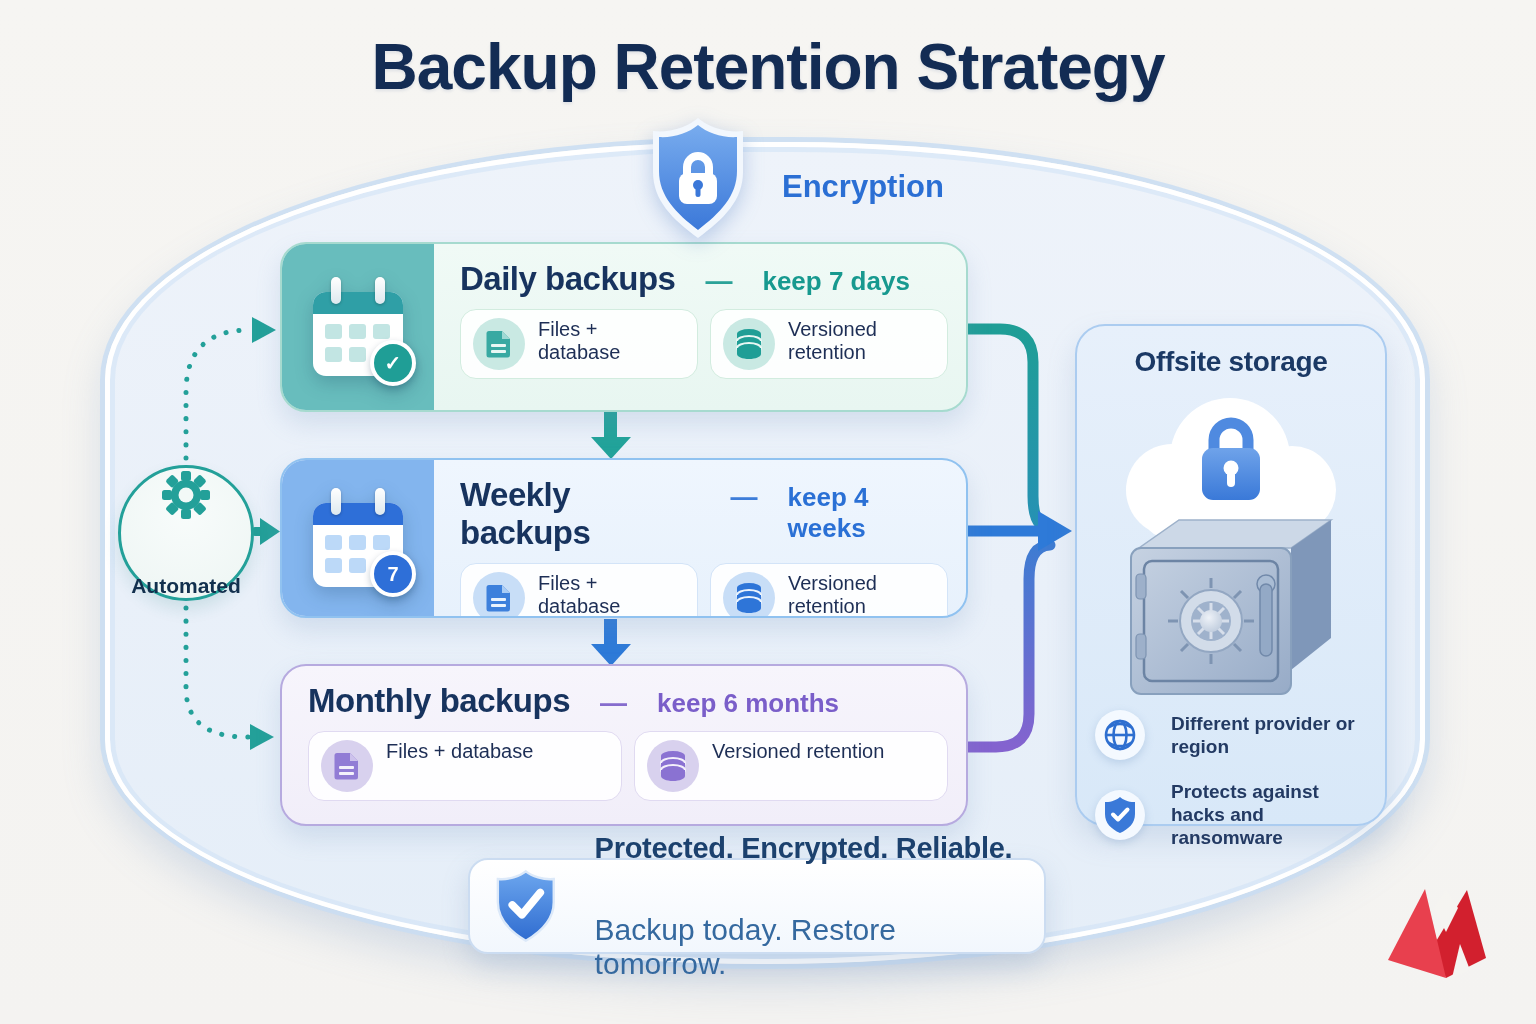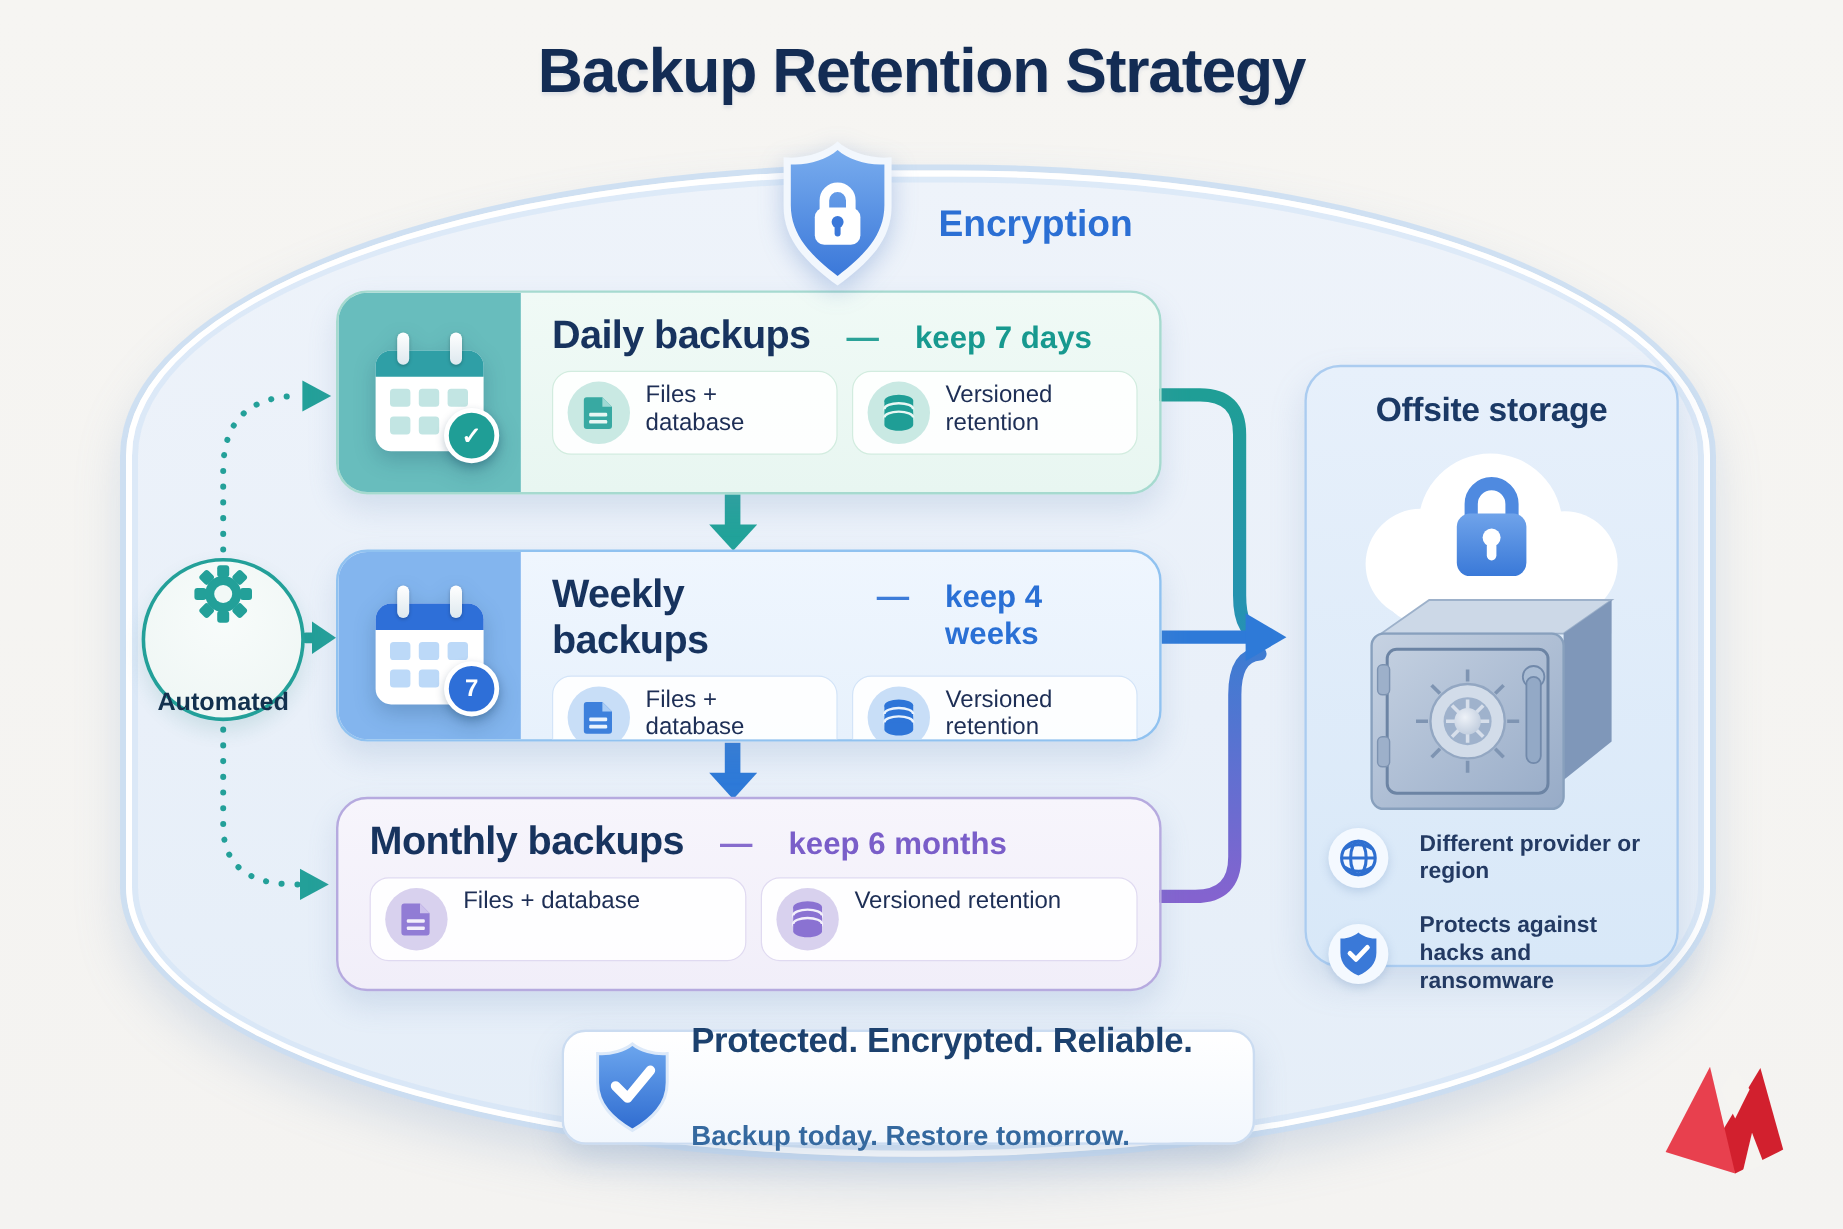--- a/index.html
+++ b/index.html
@@ -1,20 +1,20 @@
 <!DOCTYPE html>
 <html><head>
 <meta charset="utf-8">
 <style>
   html,body{margin:0;padding:0;}
   body{font-family:"Liberation Sans", sans-serif; background:#f5f4f1;}
   .stage{position:relative;width:1536px;height:1024px;overflow:hidden;background:linear-gradient(180deg,#f6f5f2 0%,#f4f3f1 100%);}
 
   
-  .main-title{position:absolute;left:0;right:0;top:30px;text-align:center;font-size:52px;font-weight:800;letter-spacing:-1px;color:#132c54;margin:0;z-index:4;text-shadow:0 2px 3px rgba(120,140,170,.18);}
+  .main-title{position:absolute;left:0;right:0;top:30px;text-align:center;font-size:64px;font-weight:800;letter-spacing:-1px;color:#132c54;margin:0;z-index:4;text-shadow:0 2px 3px rgba(120,140,170,.18);}
 
   
   .big-container{position:absolute;left:105px;top:142px;width:1320px;height:822px;z-index:0;
     background:linear-gradient(180deg,#eef3fa 0%,#e9f0f9 55%,#e5eef8 100%);
     border:5px solid #ffffff;box-sizing:border-box;
     border-radius:48% 48% 50% 50% / 238px 238px 225px 225px;
     box-shadow:0 0 0 5px rgba(201,221,242,.85), 0 20px 42px rgba(130,160,200,.30), inset 0 0 0 5px rgba(208,226,245,.55);}
 
   
   .enc-shield{position:absolute;left:646px;top:116px;z-index:4;filter:drop-shadow(0 6px 10px rgba(60,110,190,.30));}
@@ -55,39 +55,39 @@
   .sq.d{left:17px;top:71px}.sq.e{left:41px;top:71px}
   .cal-badge{position:absolute;right:-8px;bottom:-8px;width:46px;height:46px;border-radius:50%;background:var(--badgebg);border:4px solid #fff;color:#fff;display:flex;align-items:center;justify-content:center;font-weight:800;font-size:20px;box-sizing:border-box;box-shadow:0 3px 7px rgba(0,40,70,.25);}
 
   
   .automated{position:absolute;left:118px;top:465px;width:136px;height:136px;border-radius:50%;z-index:2;
     background:radial-gradient(circle at 50% 35%,#f8fcfb,#edf5f3);border:3px solid #23a099;box-sizing:border-box;
     display:flex;flex-direction:column;align-items:center;justify-content:space-between;gap:3px;box-shadow:0 8px 16px rgba(30,120,120,.14);}
   .automated-label{font-size:21px;font-weight:600;color:#12304e;}
 
   
-  .offsite{position:absolute;left:1075px;top:304px;width:312px;height:502px;border-radius:30px;z-index:2;box-sizing:border-box;
+  .offsite{position:absolute;left:1075px;top:324px;width:312px;height:502px;border-radius:30px;z-index:2;box-sizing:border-box;
     background:linear-gradient(180deg,#e7f0fb,#d8e8f8);border:2.5px solid #abccf0;box-shadow:0 14px 28px rgba(120,150,190,.22);
-    padding:20px 18px 16px;display:flex;flex-direction:column;align-items:center;margin-left:12px;}
+    padding:20px 18px 16px;display:flex;flex-direction:column;align-items:center;}
   .offsite-title{font-size:28px;font-weight:800;color:#1b3965;letter-spacing:-.3px;}
   .offsite-art{position:relative;width:260px;height:330px;flex:0 0 auto;}
   .cloud-svg{position:absolute;left:5px;top:8px;}
   .safe-svg{position:absolute;left:22px;top:138px;}
   .orow{display:flex;gap:26px;align-items:center;width:100%;margin-top:2px;}
   .orow-icon{width:50px;height:50px;border-radius:50%;background:#f4f9ff;display:flex;align-items:center;justify-content:center;flex:0 0 50px;box-shadow:0 3px 8px rgba(100,140,190,.28);}
   .orow-text{font-size:19px;line-height:1.22;color:#233a63;font-weight:600;}
   .odivider{height:1px;background:#c2d6ee;margin:9px 0;width:200px;align-self:flex-end;margin-right:12px;}
 
   
   .banner{position:absolute;left:468px;top:858px;width:578px;height:96px;z-index:3;box-sizing:border-box;
     background:linear-gradient(180deg,#ffffff,#f2f7fd);border:2px solid #cbdcf1;border-radius:20px;
-    display:flex;align-items:center;gap:16px;padding:0 24px;box-shadow:0 12px 26px rgba(120,150,190,.25);}
+    display:flex;align-items:center;gap:37px;padding:0 24px;box-shadow:0 12px 26px rgba(120,150,190,.25);}
   .banner-text{display:flex;flex-direction:column;gap:2px;}
   .banner-title{font-size:29px;font-weight:800;color:#1c416e;letter-spacing:-.3px;}
-  .banner-sub{font-size:23px;font-weight:700;color:#35699f;margin-top:46px;}
+  .banner-sub{font-size:30px;font-weight:400;color:#35699f;margin-top:46px;}
 
   
   .logo{position:absolute;left:1382px;top:882px;z-index:2;}
 </style>
 </head>
 <body>
 
 <div class="stage">
 
   <div class="big-container"></div>

